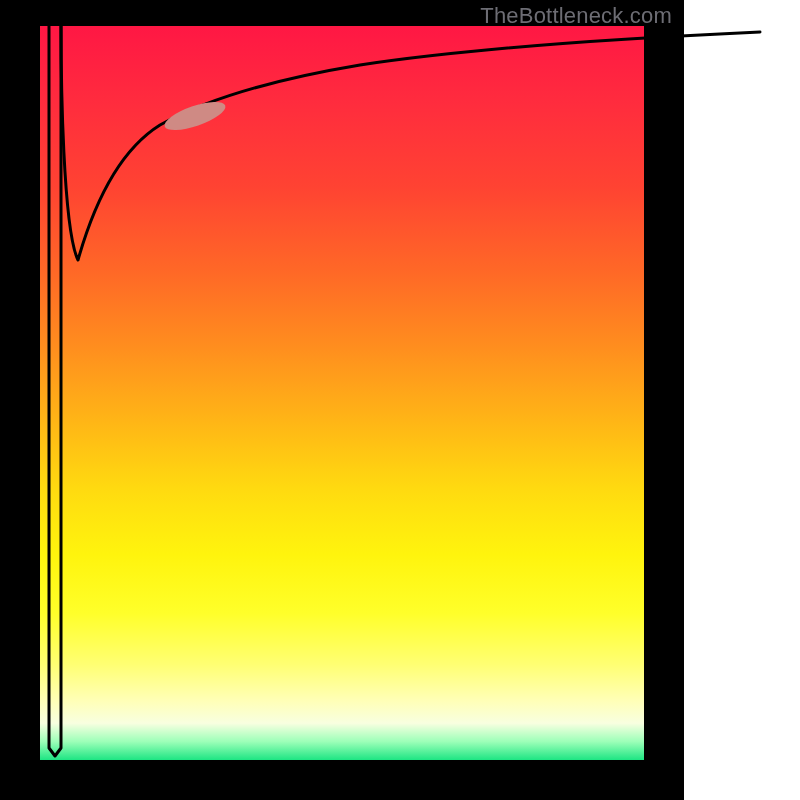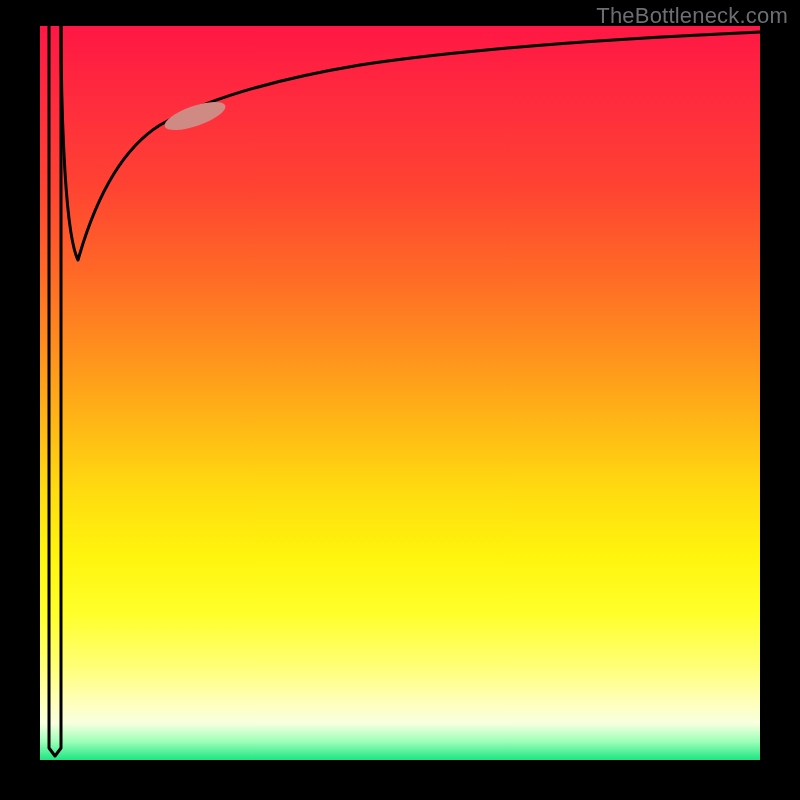--- a/index.html
+++ b/index.html
@@ -6,21 +6,21 @@
     margin: 0;
     padding: 0;
     width: 800px;
     height: 800px;
     overflow: hidden;
     background: #ffffff;
     font-family: Arial, Helvetica, sans-serif;
   }
   .stage {
     position: relative;
-    width: 800px;
+    width: 684px;
     height: 800px;
   }
   
   .frame {
     position: absolute;
     inset: 0;
     background: #000;
   }
   
   .plot {

